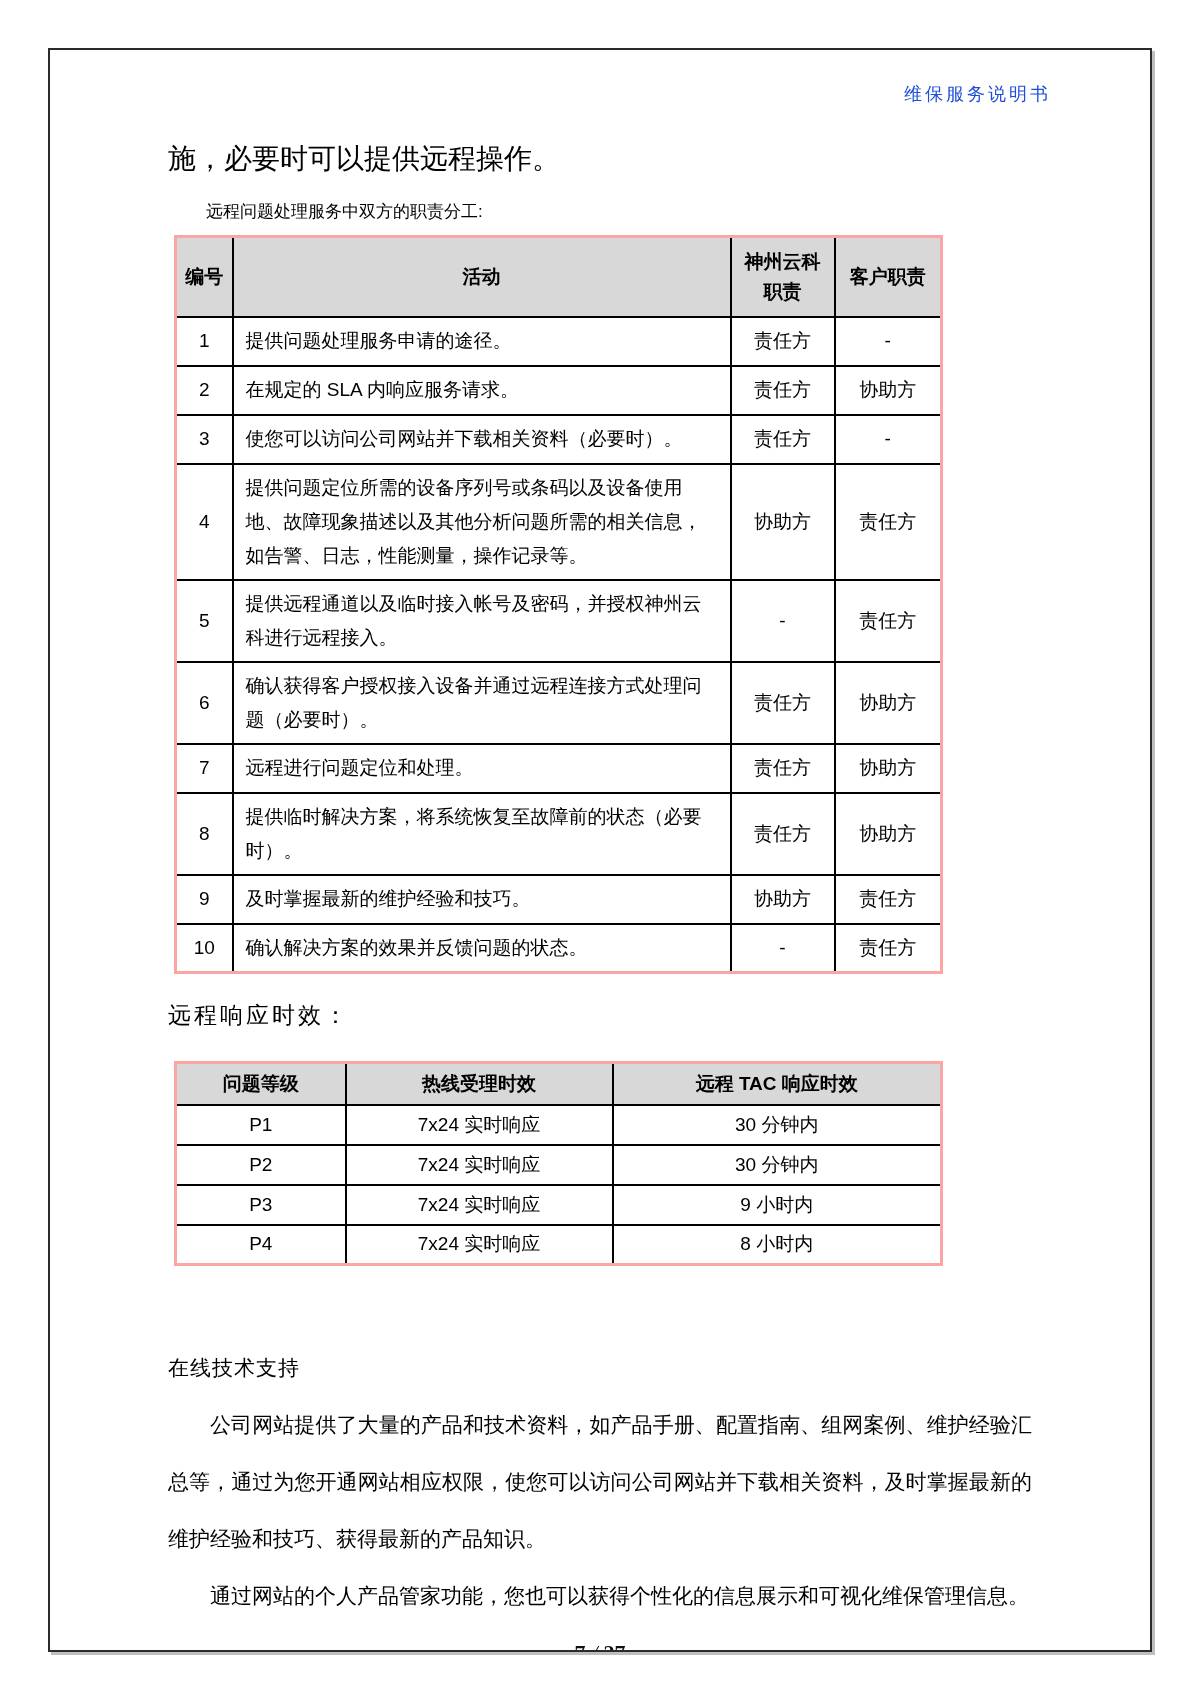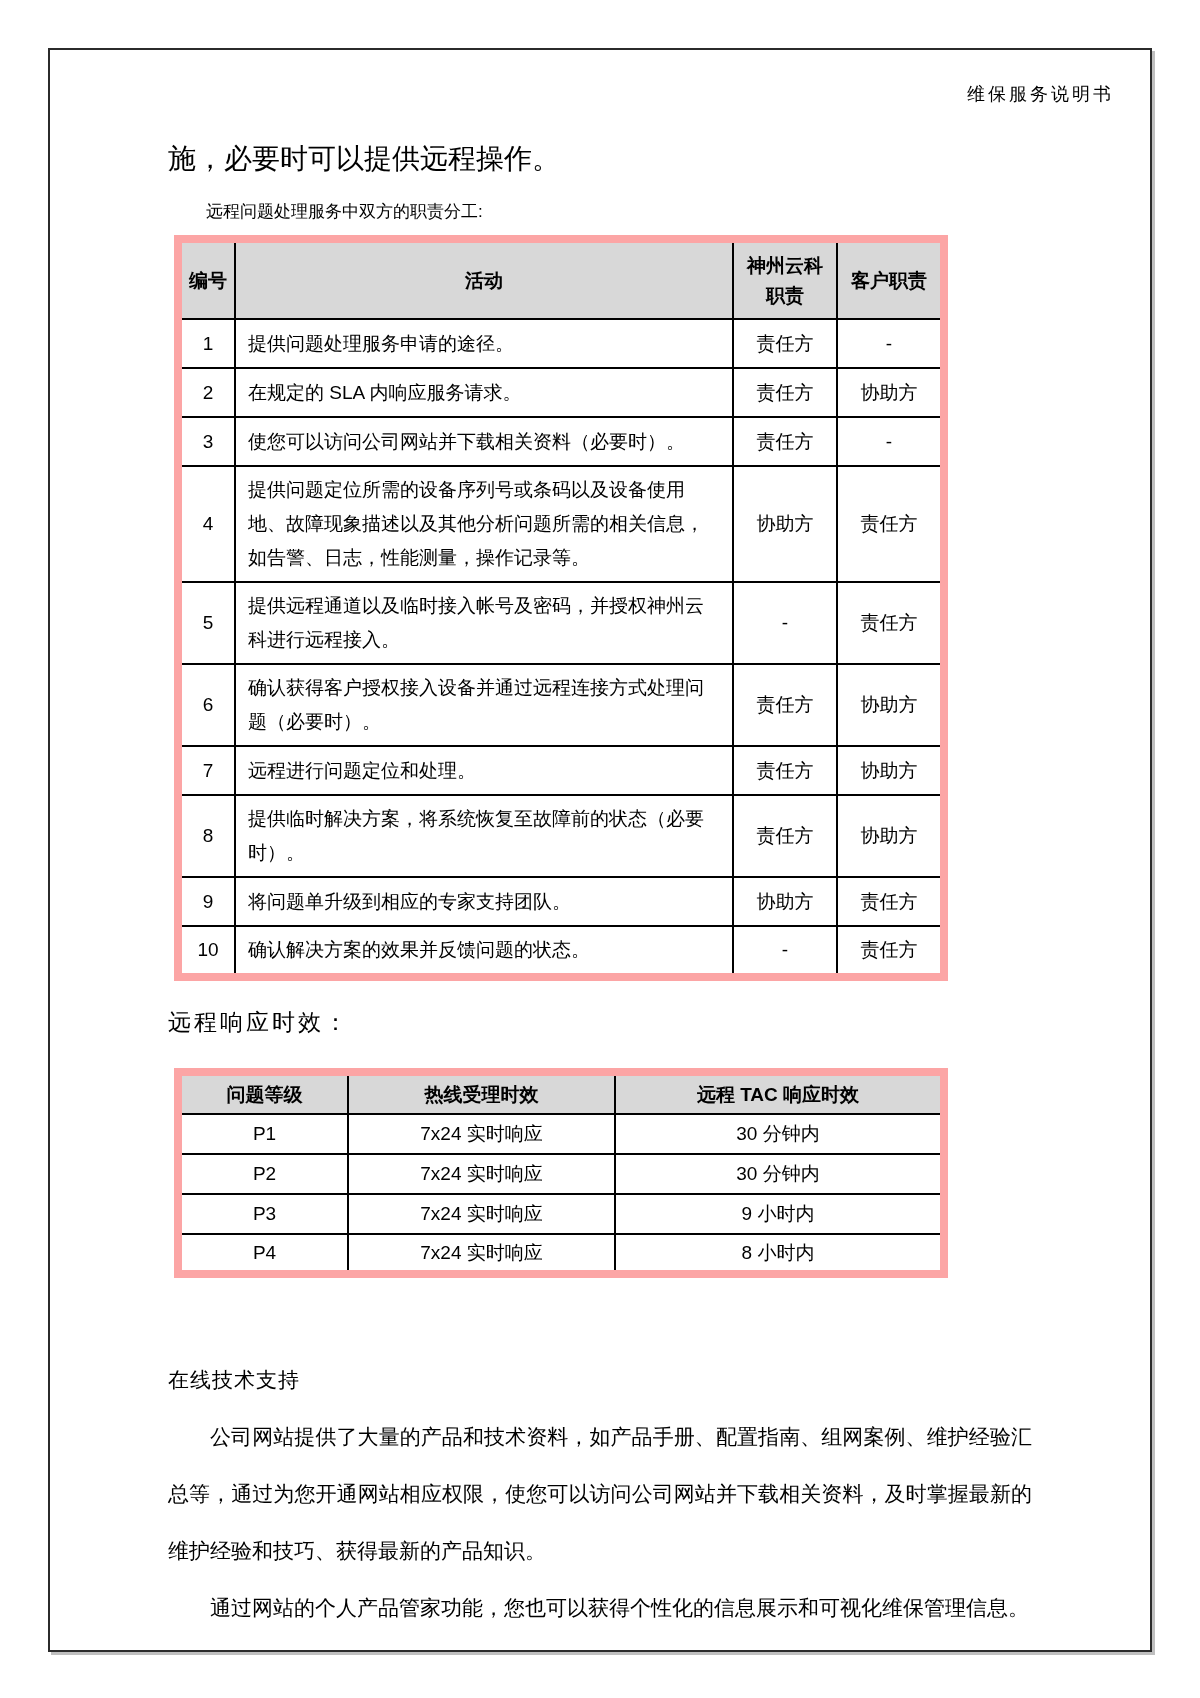--- a/index.html
+++ b/index.html
@@ -14,40 +14,40 @@
     position: absolute;
     left: 48px; top: 48px;
     width: 1104px; height: 1604px;
     background: #ffffff;
     border: 2px solid #2b2b2b;
     box-shadow: 3px 3px 0 rgba(0,0,0,0.25);
     overflow: hidden;
   }
   .doc-header {
     margin-top: 32px;
-    padding-right: 36px;
+    padding-right: 99px;
     text-align: right;
     font-family: "Liberation Serif", "DejaVu Serif", serif;
     font-size: 18px;
     letter-spacing: 3px;
-    color: #000000;
+    color: #1d4ed8;
   }
   .intro-line-1 {
     margin: 34px 118px 0 118px;
     font-size: 28px;
   }
   .intro-line-2 {
     margin: 22px 118px 0 156px;
     font-size: 17px;
   }
   table { border-collapse: collapse; table-layout: fixed; }
   .tbl {
     margin-left: 124px;
     width: 766px;
-    border: 8px solid #fca5a5;
+    border: 3px solid #fca5a5;
     font-size: 19px;
   }
   .tbl th, .tbl td {
     border: 2px solid #000;
     vertical-align: middle;
   }
   .tbl thead th {
     background: #d8d8d8;
     font-weight: bold;
     text-align: center;
@@ -169,21 +169,21 @@
           <td class="cell-role">协助方</td>
         </tr>
         <tr class="rh-m">
           <td class="cell-num">8</td>
           <td class="cell-act">提供临时解决方案，将系统恢复至故障前的状态（必要时）。</td>
           <td class="cell-role">责任方</td>
           <td class="cell-role">协助方</td>
         </tr>
         <tr class="rh-s">
           <td class="cell-num">9</td>
-          <td class="cell-act">将问题单升级到相应的专家支持团队。</td>
+          <td class="cell-act">及时掌握最新的维护经验和技巧。</td>
           <td class="cell-role">协助方</td>
           <td class="cell-role">责任方</td>
         </tr>
         <tr class="rh-s">
           <td class="cell-num">10</td>
           <td class="cell-act">确认解决方案的效果并反馈问题的状态。</td>
           <td class="cell-role">-</td>
           <td class="cell-role">责任方</td>
         </tr>
       </tbody>

